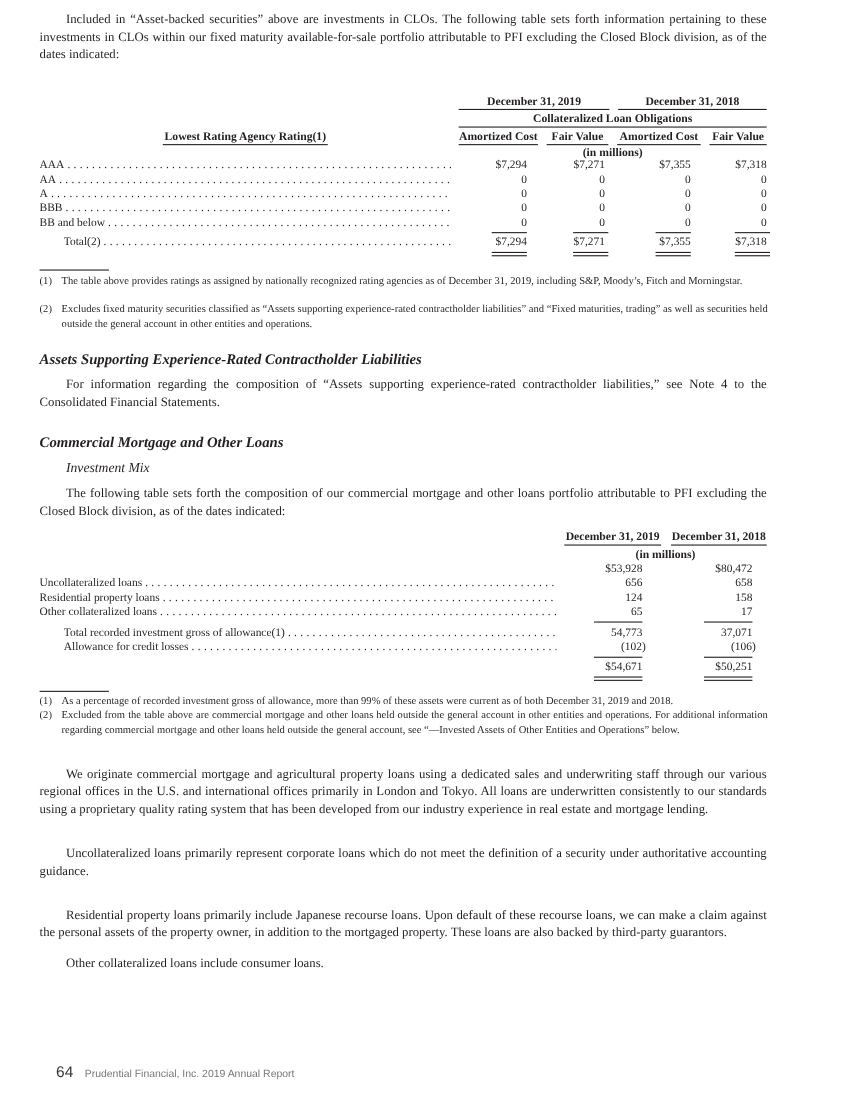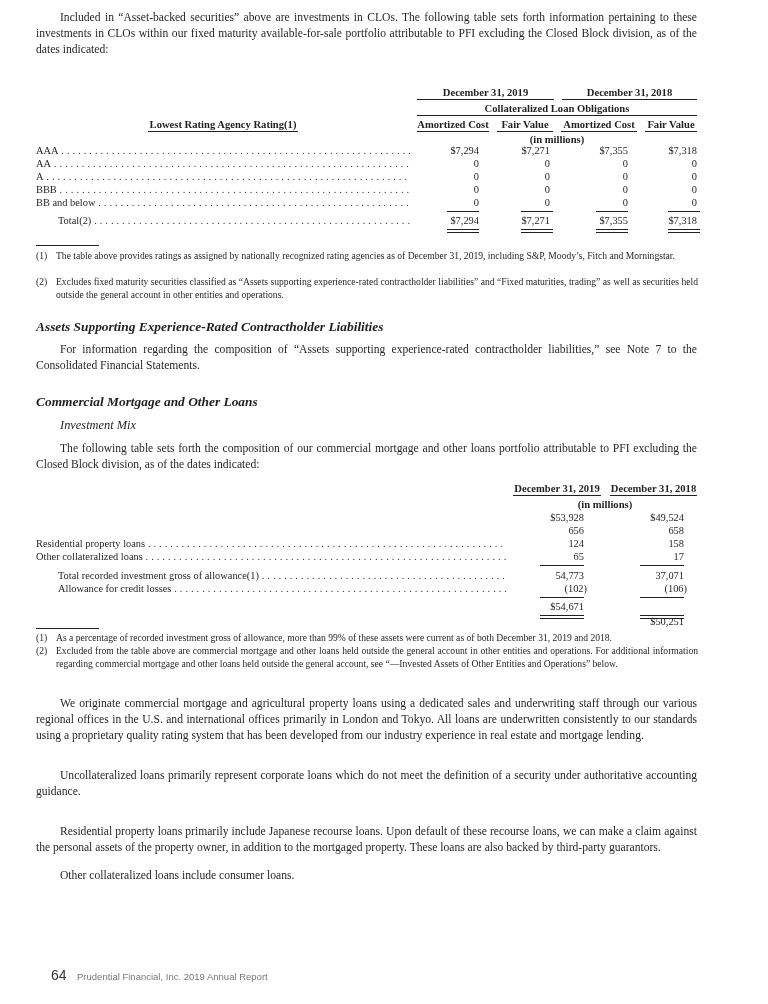--- a/index.html
+++ b/index.html
@@ -98,36 +98,37 @@
 <div class="fn" style="top:249px;">
   <span class="mk">(1)</span>
   <span class="tx">The table above provides ratings as assigned by nationally recognized rating agencies as of December 31, 2019, including S&amp;P, Moody’s, Fitch and Morningstar.</span>
 </div>
 <div class="fn" style="top:275px;">
   <span class="mk">(2)</span>
   <span class="tx">Excludes fixed maturity securities classified as “Assets supporting experience-rated contractholder liabilities” and “Fixed maturities, trading” as well as securities held outside the general account in other entities and operations.</span>
 </div>
 
 <div class="h-sec" style="top:319px;">Assets Supporting Experience-Rated Contractholder Liabilities</div>
-<p class="para" style="top:342px;"><span class="ind"></span><span>For information regarding the composition of “Assets supporting experience-rated contractholder liabilities,” see Note 7 to the Consolidated Financial Statements.</span></p>
+<p class="para" style="top:342px;"><span class="ind"></span><span>For information regarding the composition of “Assets supporting experience-rated contractholder liabilities,” see Note 4 to the Consolidated Financial Statements.</span></p>
 
 <div class="h-sec" style="top:394px;">Commercial Mortgage and Other Loans</div>
 <div class="h-sub" style="top:418px;">Investment Mix</div>
 <p class="para" style="top:441px;"><span class="ind"></span><span>The following table sets forth the composition of our commercial mortgage and other loans portfolio attributable to PFI excluding the Closed Block division, as of the dates indicated:</span></p>
 
 <div>
   <div class="th ul" style="left:513px; width:88px; top:483px;">December 31, 2019</div>
   <div class="th ul" style="left:610px; width:87px; top:483px;">December 31, 2018</div>
   <div class="unit" style="left:513px; width:184px; top:499px;">(in millions)</div>
 
   <div class="row" style="top:511px; left:0; width:768px;">
     <span class="num" style="left:520px; width:64px;">$53,928</span>
-    <span class="num" style="left:620px; width:64px;">$49,524</span>
+    <span class="num" style="left:620px; width:64px;">$80,472</span>
   </div>
   <div class="row" style="top:524px; left:0; width:768px;">
+    <span class="lbl" style="left:36px; width:470px;">Uncollateralized loans</span>
     <span class="num" style="left:520px; width:64px;">656</span>
     <span class="num" style="left:620px; width:64px;">658</span>
   </div>
   <div class="row" style="top:537px; left:0; width:768px;">
     <span class="lbl" style="left:36px; width:470px;">Residential property loans</span>
     <span class="num" style="left:520px; width:64px;">124</span>
     <span class="num" style="left:620px; width:64px;">158</span>
   </div>
   <div class="row" style="top:550px; left:0; width:768px;">
     <span class="lbl" style="left:36px; width:470px;">Other collateralized loans</span>
@@ -143,21 +144,21 @@
   </div>
   <div class="row" style="top:582px; left:0; width:768px;padding-left:28px;">
     <span class="lbl" style="left:58px; width:448px;">Allowance for credit losses</span>
     <span class="num" style="left:520px; width:67px;">(102)</span>
     <span class="num" style="left:620px; width:67px;">(106)</span>
   </div>
   <div class="rule" style="top:597px; left:540px; width:44px;"></div>
   <div class="rule" style="top:597px; left:640px; width:44px;"></div>
   <div class="row" style="top:600px; left:0; width:768px;">
     <span class="num" style="left:520px; width:64px;">$54,671</span>
-    <span class="num" style="left:620px; width:64px;margin-top:15px;">$50,251</span>
+    <span class="num" style="left:620px; width:64px;">$50,251</span>
   </div>
   <div class="dbl" style="top:615px; left:540px; width:44px;"></div>
   <div class="dbl" style="top:615px; left:640px; width:44px;"></div>
 </div>
 
 <div class="fn-rule" style="top:628px;"></div>
 <div class="fn" style="top:631px;">
   <span class="mk">(1)</span>
   <span class="tx">As a percentage of recorded investment gross of allowance, more than 99% of these assets were current as of both December 31, 2019 and 2018.</span>
 </div>

